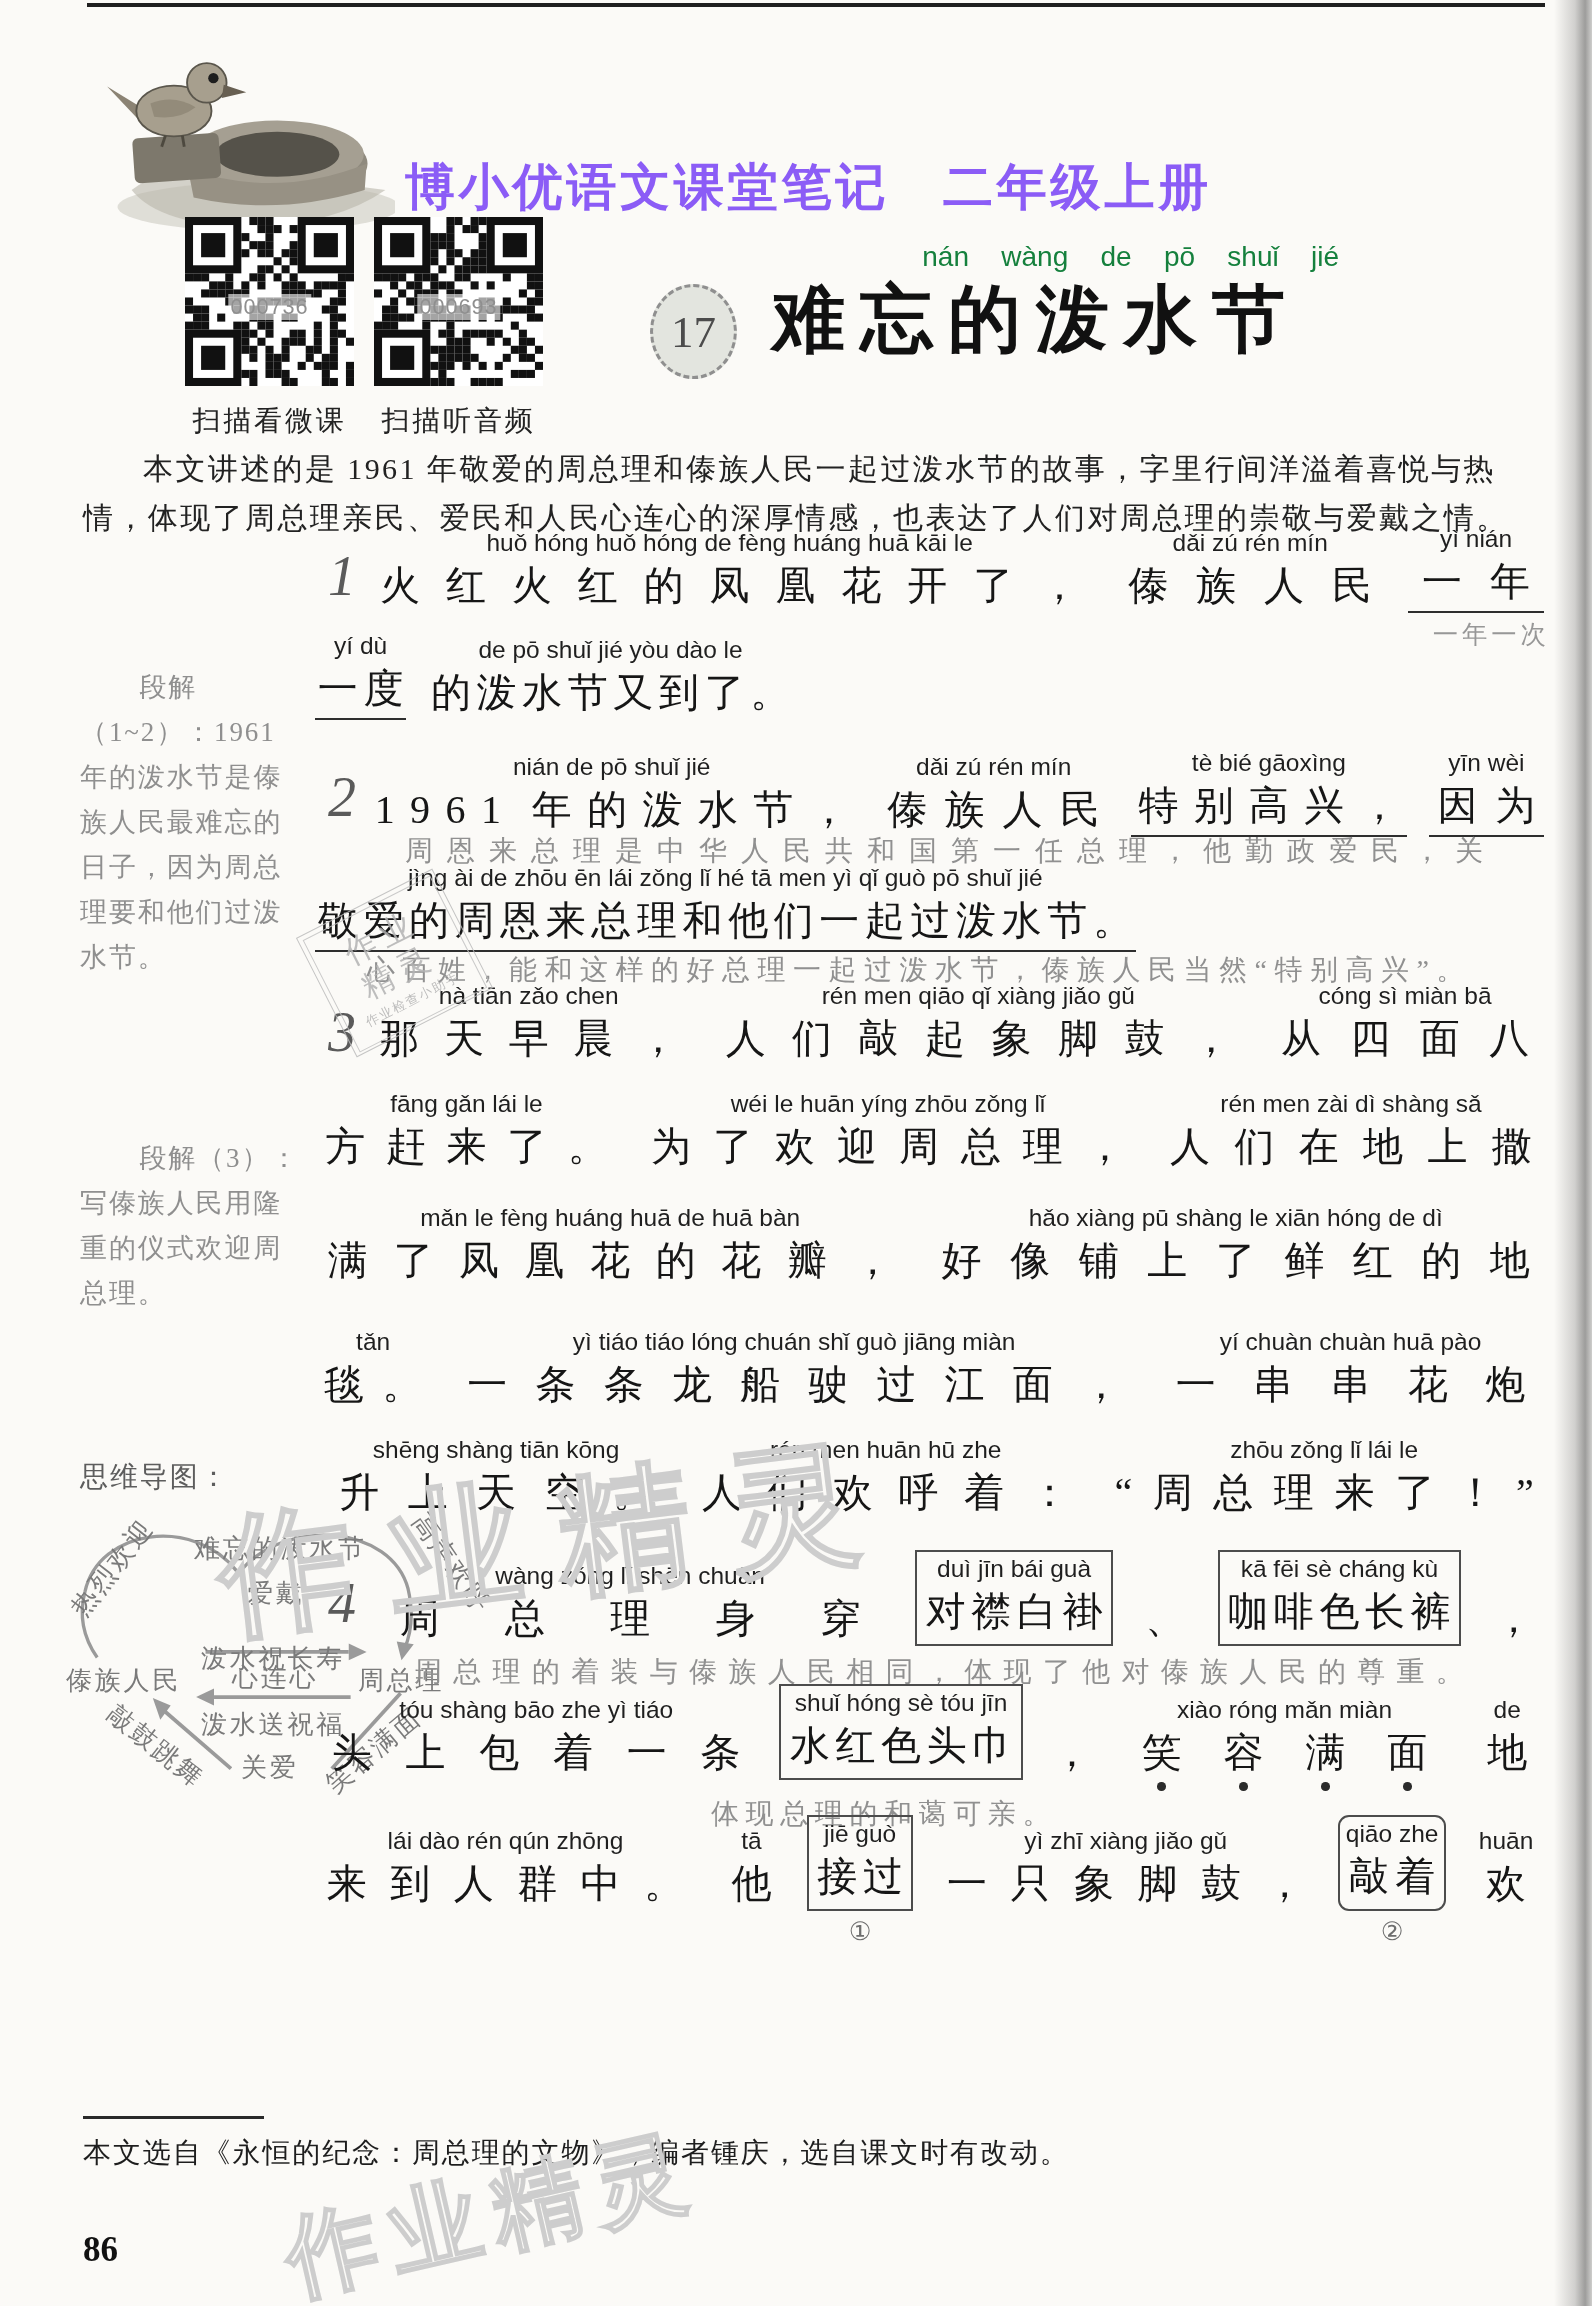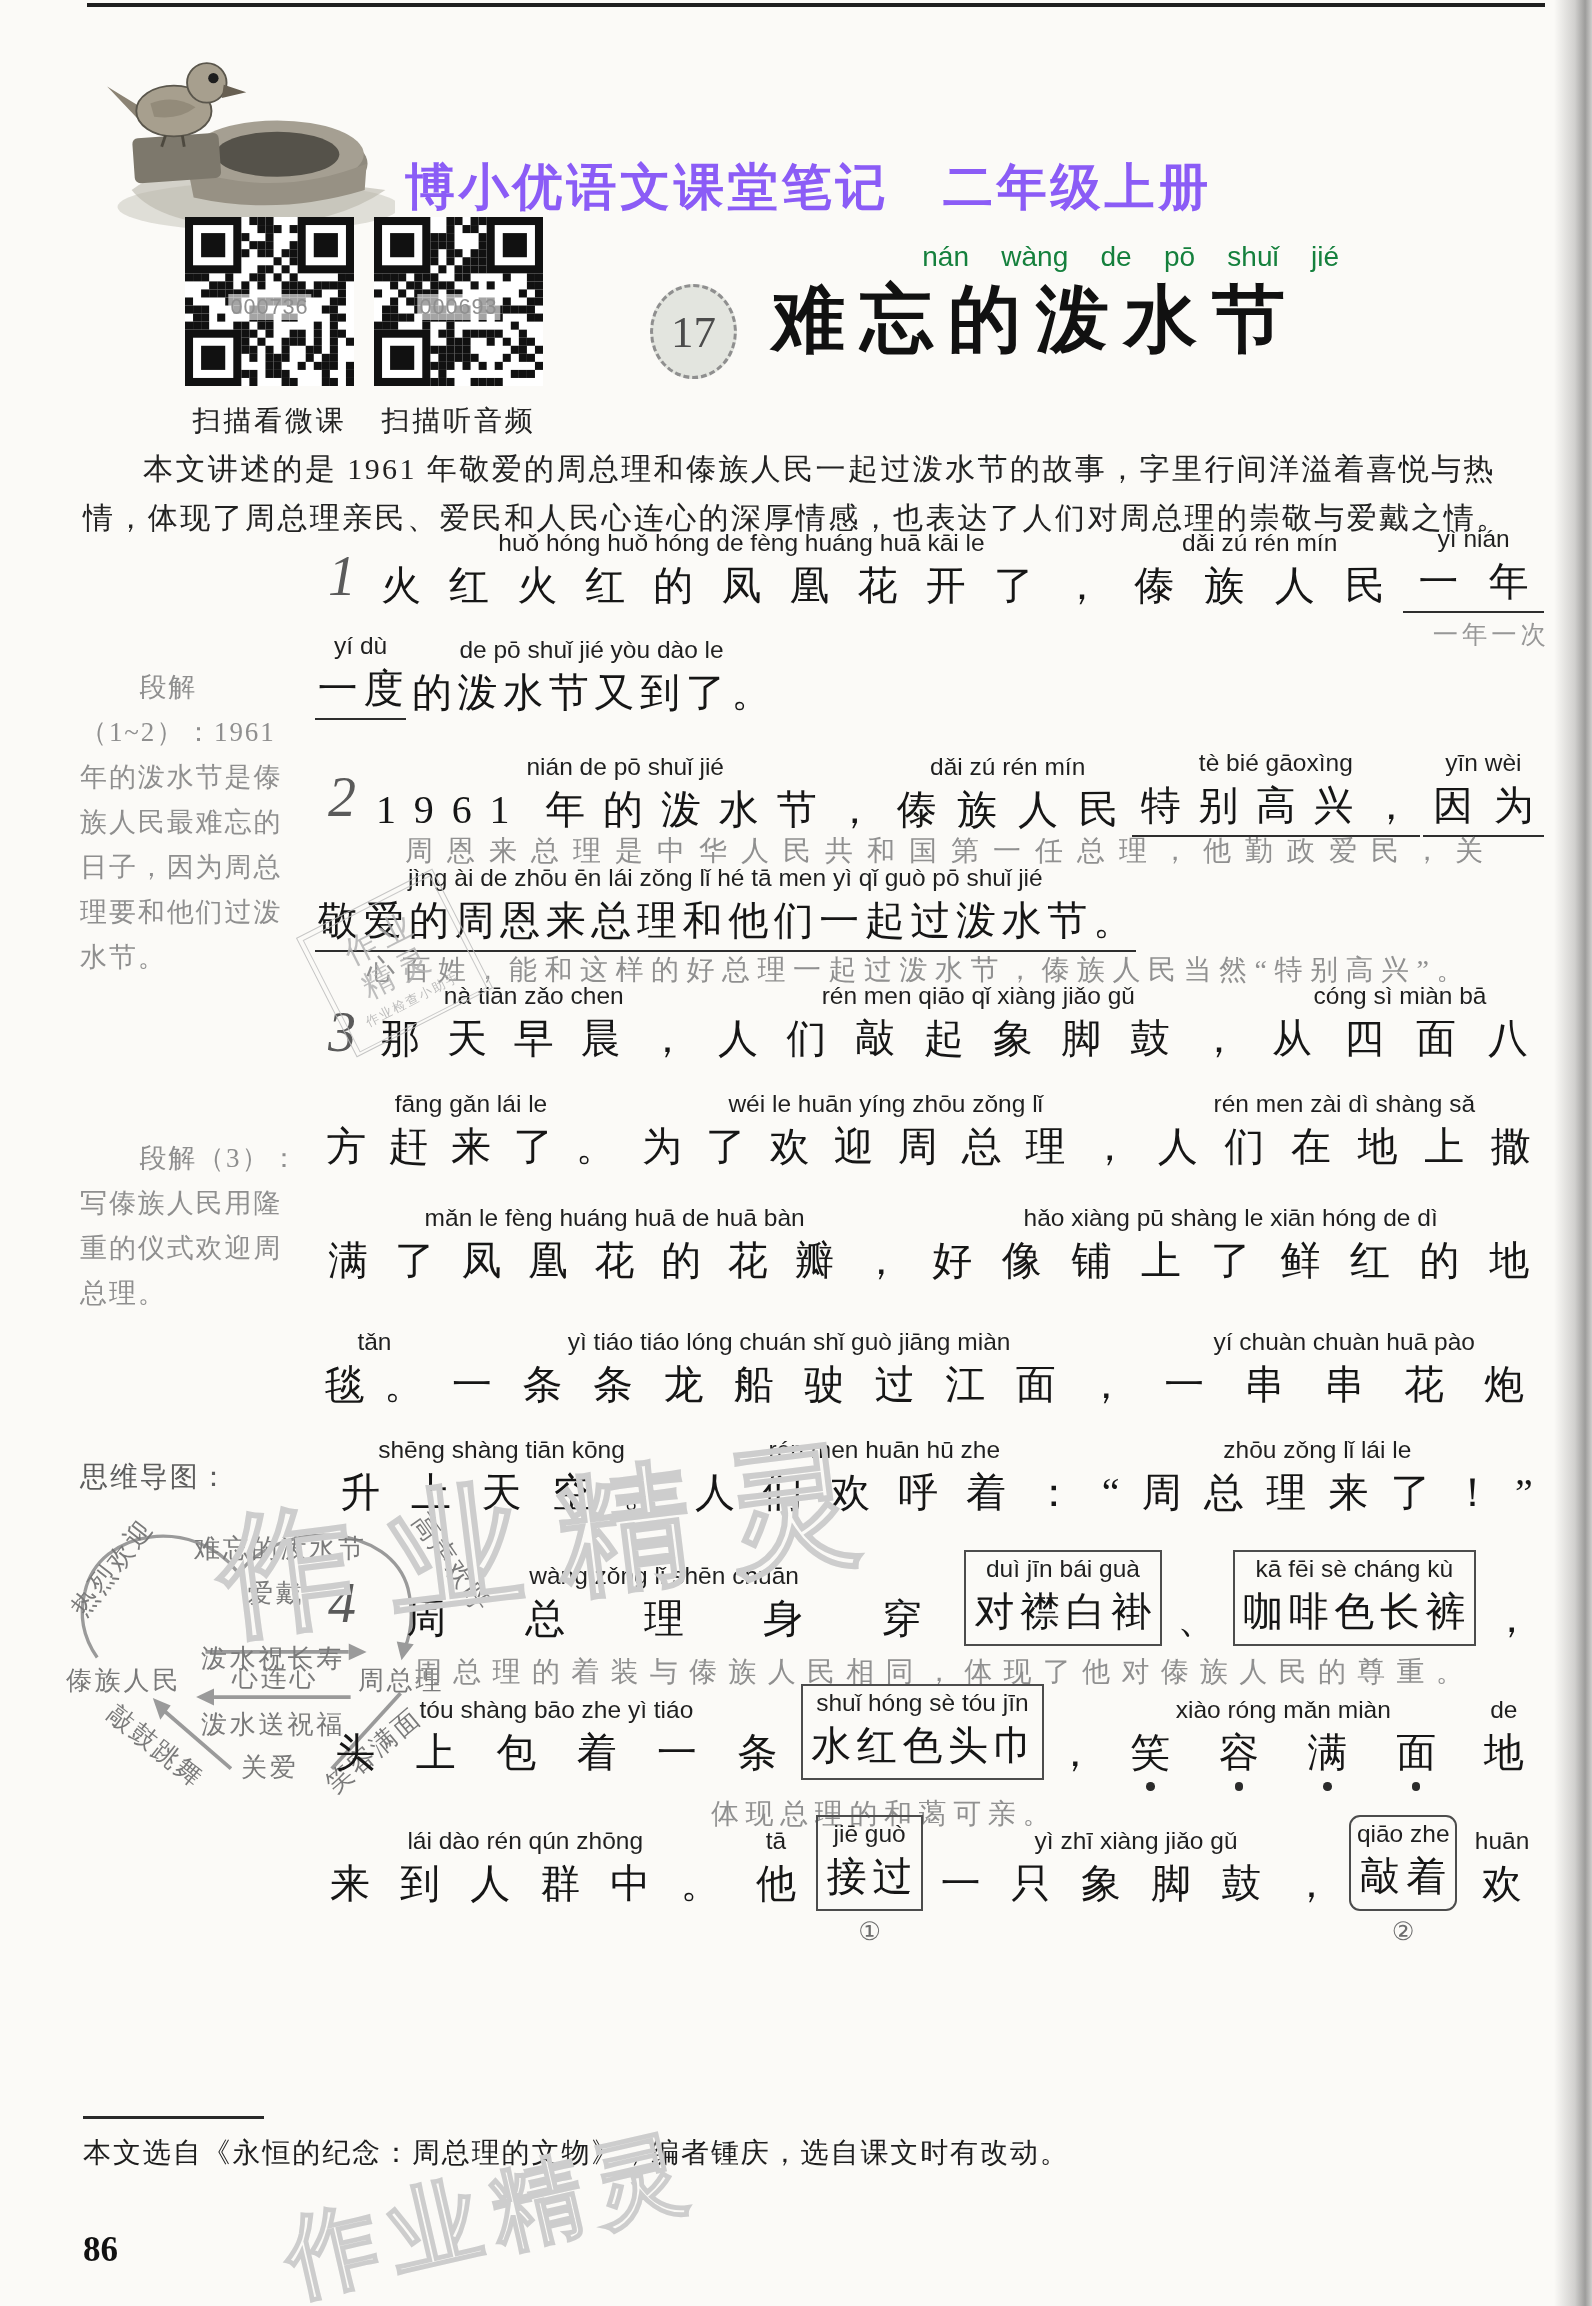--- a/index.html
+++ b/index.html
@@ -24,21 +24,21 @@
   .btitle{position:absolute;left:772px;top:271px;font-size:73px;font-weight:bold;letter-spacing:15px;color:#111;white-space:nowrap;}
   
   .intro{position:absolute;left:83px;top:444px;width:1475px;font-size:30px;line-height:49px;color:#222;
          text-indent:2em;letter-spacing:2.4px;}
   
   .mnote{position:absolute;left:80px;width:226px;font-size:27px;line-height:45px;color:#8f8f8f;letter-spacing:1.9px;text-indent:2.2em;}
   .mmlabel{position:absolute;left:80px;top:1458px;font-size:28px;color:#5d5d5d;letter-spacing:1.9px;}
   
   .textlayer{position:absolute;left:0;top:0;width:100%;height:100%;z-index:2;}
   .pnum{position:absolute;left:328px;font-size:56px;font-style:italic;color:#5a5a5a;font-family:"Liberation Serif",serif;}
-  .trow{position:absolute;display:flex;align-items:flex-end;gap:3px;}
+  .trow{position:absolute;display:flex;align-items:flex-end;gap:22px;}
   .trow.j{justify-content:space-between;}
   .seg{position:relative;display:flex;flex-direction:column;align-items:center;}
   .py{font-family:"Liberation Sans","DejaVu Sans",sans-serif;font-size:24.5px;color:#1f1f1f;white-space:nowrap;
       text-align:center;width:100%;min-height:30px;line-height:30px;}
   .zh{display:flex;justify-content:space-around;width:100%;font-size:40px;line-height:55px;color:#161616;white-space:nowrap;}
   .zh .ch{display:inline-block;padding:0 2.8px;}
   .seg.und .zh{border-bottom:2.8px solid #2e2e2e;padding-bottom:1.9px;}
   .seg.box{border:2.4px solid #4c4c4c;padding:1.9px 5.6px 4.7px;}
   .dots{position:absolute;top:calc(100% + 2.8px);left:0;width:100%;display:flex;justify-content:space-around;}
   .dot{width:8.5px;height:8.5px;border-radius:50%;background:#2b2b2b;}

